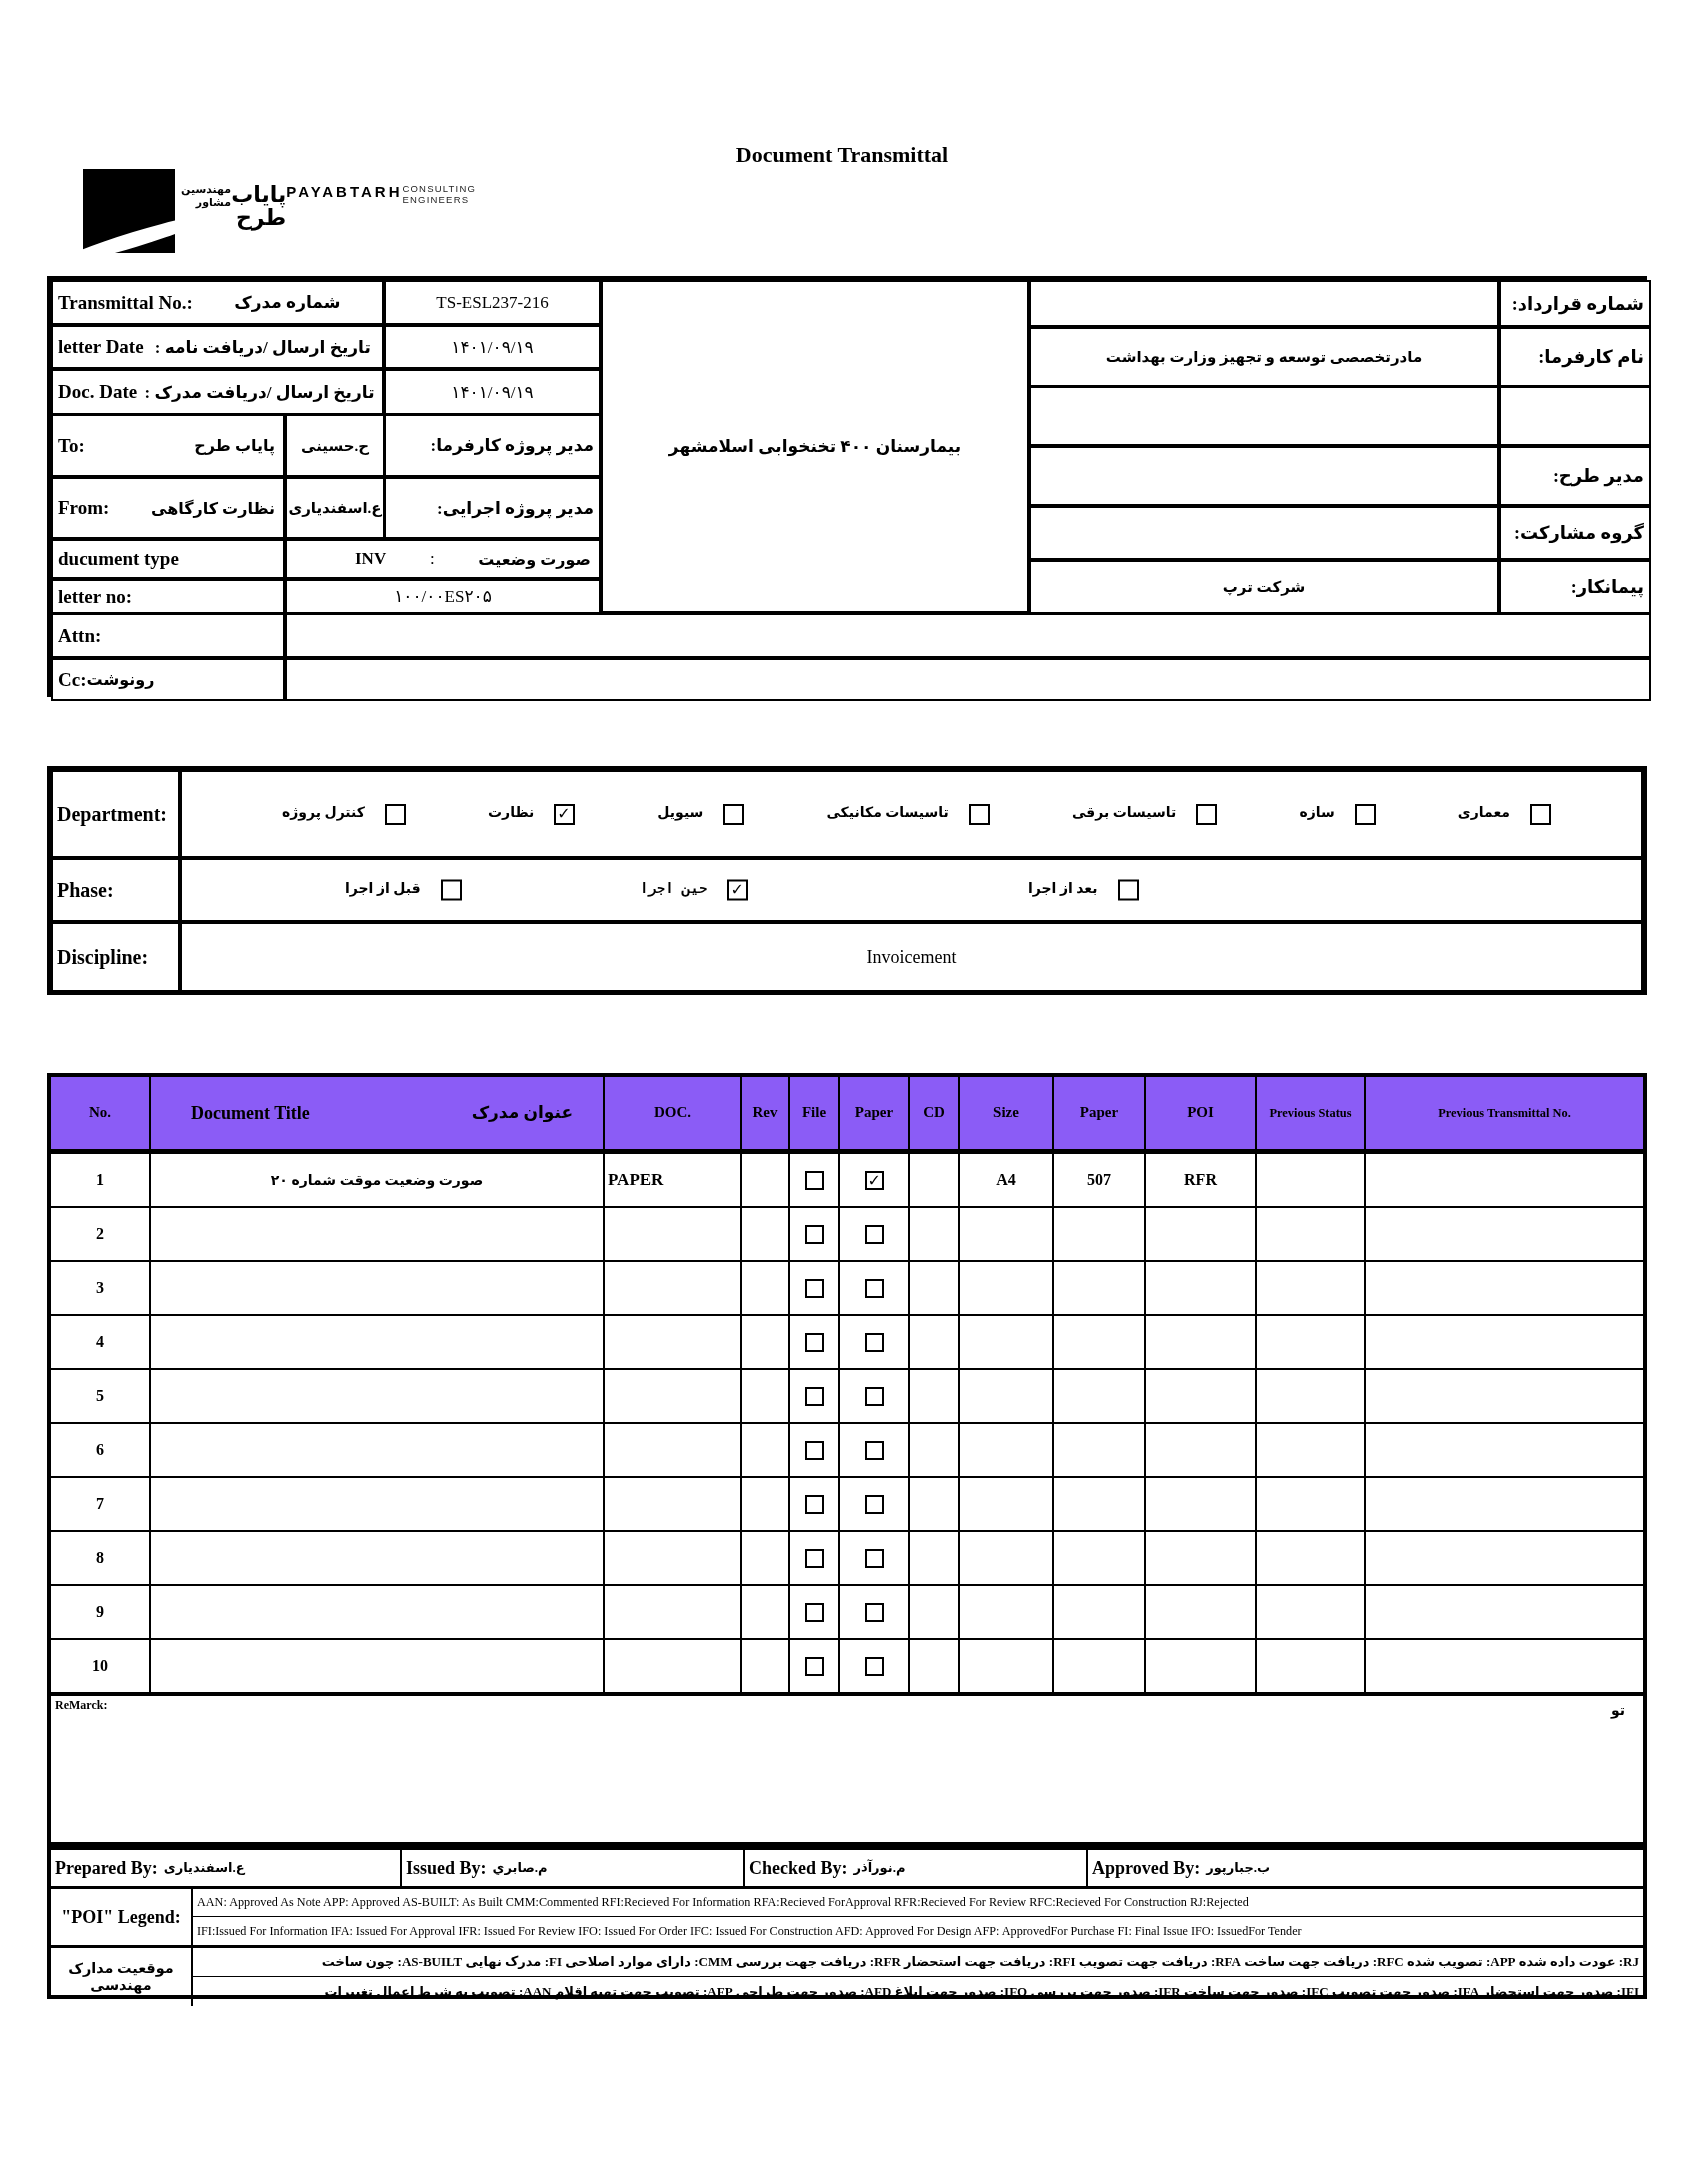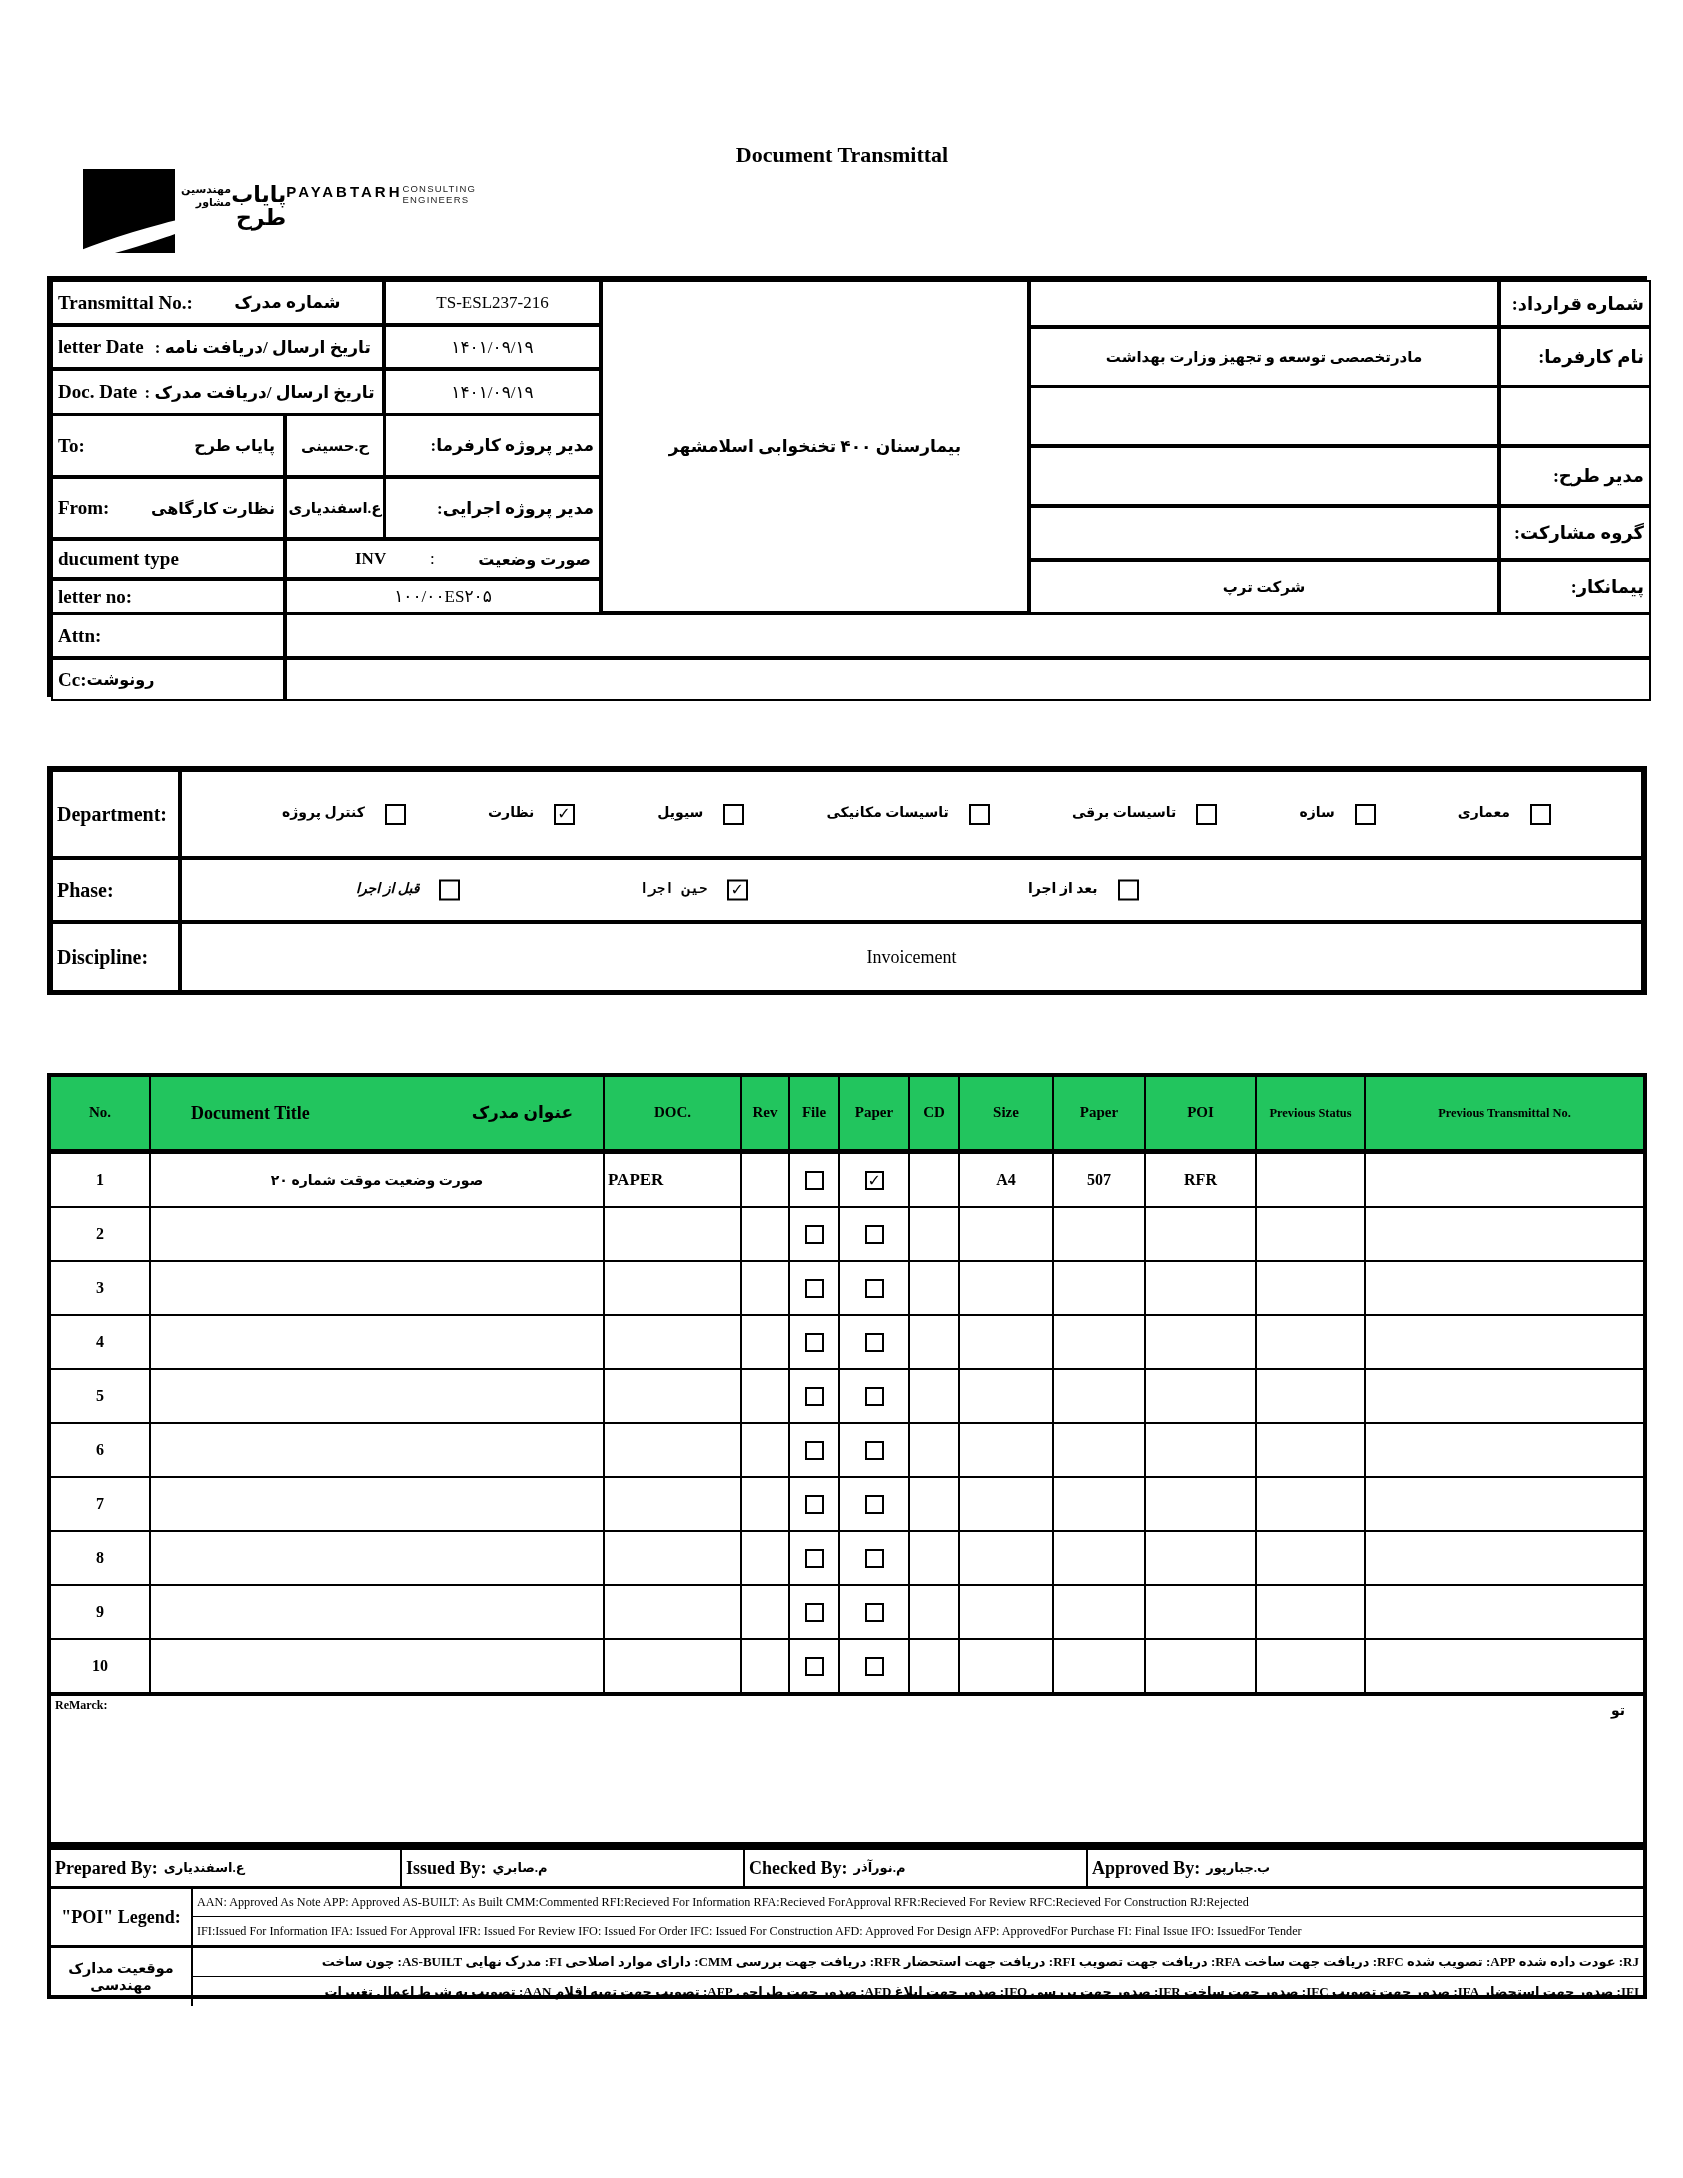--- a/index.html
+++ b/index.html
@@ -41,21 +41,21 @@
   .opt .fa-opt{font-size:14px;font-weight:700;direction:rtl;white-space:nowrap;}
   .cb{width:21px;height:21px;border:2px solid #000;box-sizing:border-box;display:inline-block;position:relative;background:#fff;flex:0 0 auto;}
   .cb.checked::after{content:"✓";position:absolute;left:1px;top:-2px;font:700 16px "DejaVu Sans",sans-serif;}
   .phase-row{display:block;position:relative;}
   .phase-row .opt{position:absolute;top:50%;transform:translateY(-50%);}
   .discipline-val{justify-content:center;font-size:18px;}
   
   .doc-table{position:absolute;left:47px;top:1073px;width:1600px;border:4px solid #000;box-sizing:border-box;
         --cols:100px 454px 137px 48px 50px 70px 50px 94px 92px 111px 109px 1fr;}
   .trow{display:grid;grid-template-columns:var(--cols);}
-  .thead{height:72px;background:#22c55e;border-bottom:3px solid #000;}
+  .thead{height:72px;background:#8b5cf6;border-bottom:3px solid #000;}
   .tbodyrow{height:54px;}
   .th,.td{border-right:2px solid #000;display:flex;align-items:center;justify-content:center;box-sizing:border-box;text-align:center;}
   .th{font-weight:700;font-size:15px;line-height:1.15;}
   .th.small{font-size:12.4px;}
   .th.title-h{justify-content:space-between;padding:0 30px 0 40px;}
   .th.title-h .en{font-size:18px;}
   .th.title-h .fa-h{font-size:17px;direction:rtl;font-weight:700;}
   .td{border-top:2px solid #000;font-size:16px;font-weight:600;}
   .td.c-title{font-size:14px;direction:rtl;}
   .td.c-doc{justify-content:flex-start;padding-left:3px;font-size:17px;font-weight:700;}
@@ -208,21 +208,21 @@
         <span class="cb"></span>
       </span>
       <span class="opt">
         <span class="fa-opt">معماری</span>
         <span class="cb"></span>
       </span>
     </div>
 
     <div class="class-label">Phase:</div>
     <div class="phase-row">
-      <span class="opt" style="left:174px;font-style:italic;">
+      <span class="opt" style="left:163px;">
         <span class="fa-opt">قبل از اجرا</span>
         <span class="cb"></span>
       </span>
       <span class="opt" style="left:458px;font-family:Liberation Mono, monospace;">
         <span class="fa-opt">حین اجرا</span>
         <span class="cb checked"></span>
       </span>
       <span class="opt" style="left:846px;">
         <span class="fa-opt">بعد از اجرا</span>
         <span class="cb"></span>

